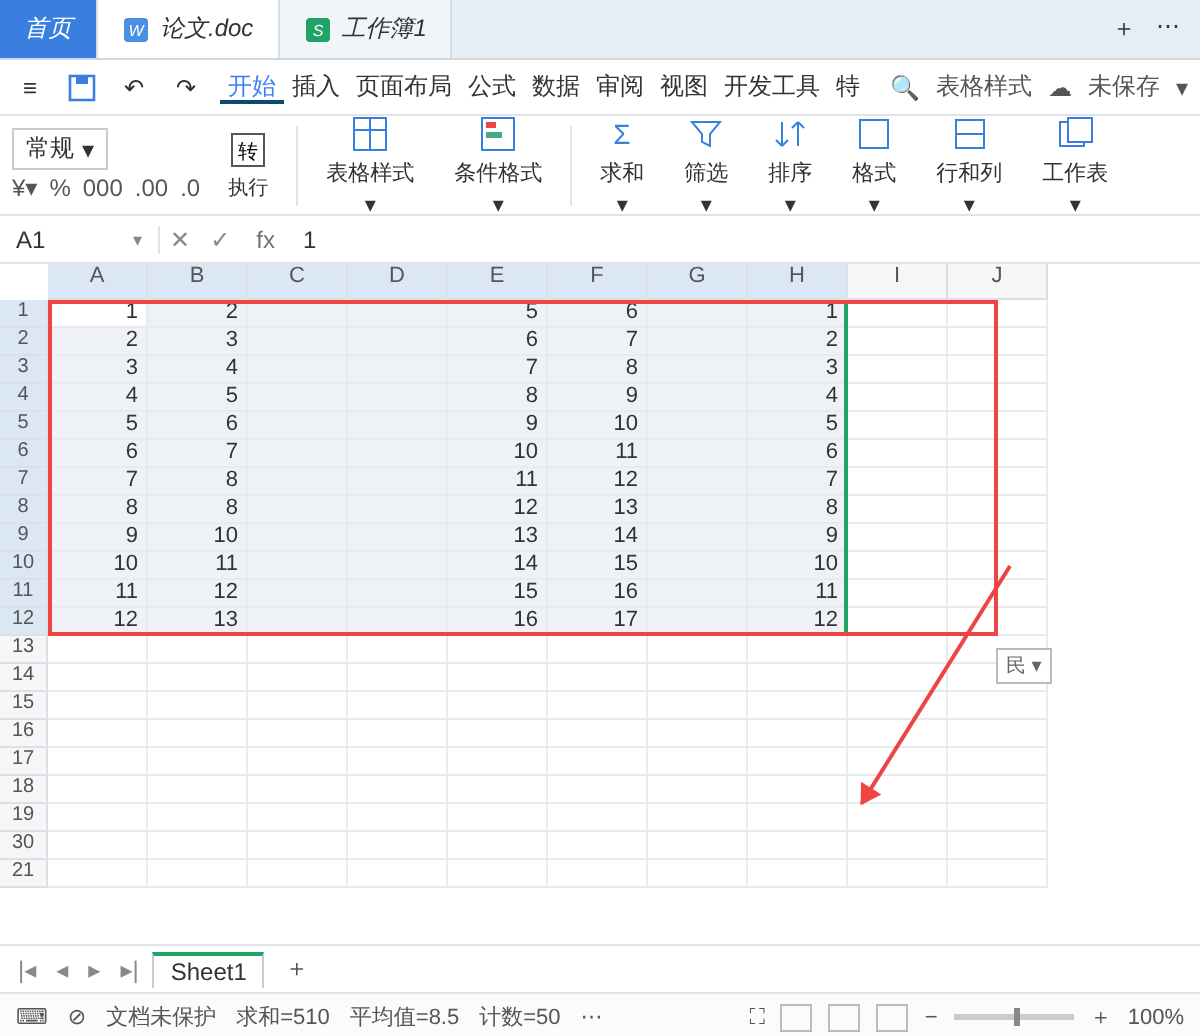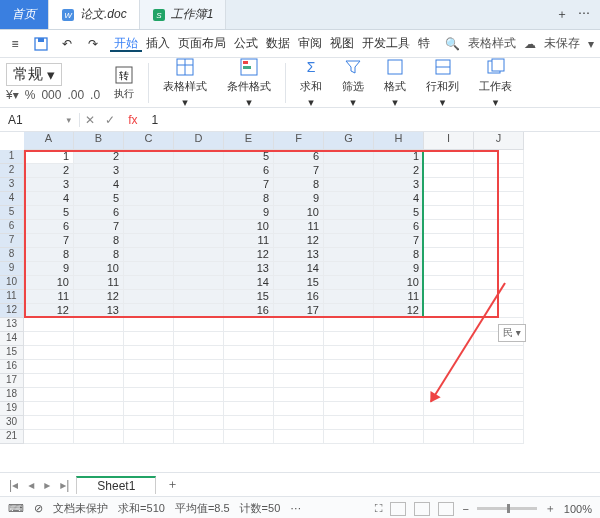--- a/index.html
+++ b/index.html
@@ -20,27 +20,27 @@
 .ribbon-menu .icon-btn { width: 18px; height: 18px; display:inline-flex; align-items:center; justify-content:center; cursor:pointer; }
 .ribbon-right { margin-left: auto; display:flex; gap:8px; align-items:center; color:#555;}
 
 
 .toolbar { display: flex; height: 50px; align-items: center; border-bottom: 1px solid #e0e4e9; padding: 0 6px; gap: 8px; overflow:hidden;}
 .tgroup { display: flex; flex-direction: column; align-items: center; gap: 2px; padding: 0 6px; font-size: 11px; cursor:pointer;}
 .tgroup .ticon { width: 20px; height: 20px; }
 .sep { width:1px; height:40px; background:#e0e4e9; }
 .numfmt { display:flex; flex-direction:column; gap:2px; align-items:flex-start; }
 .numfmt .topline { display:flex; gap:4px; align-items:center; }
-.fmtselect { border:1px solid #ccc; padding:1px 6px; font-size:15px; background:#fff; display:flex; align-items:center; gap:4px;}
+.fmtselect { border:1px solid #ccc; padding:1px 6px; font-size:12px; background:#fff; display:flex; align-items:center; gap:4px;}
 .fmtbtns { display:flex; gap:6px; color:#555; }
 
 
 .fxbar { display:flex; height:24px; border-bottom:1px solid #e0e4e9; align-items:center; }
 .namebox { width:80px; border-right:1px solid #e0e4e9; padding:0 8px; display:flex; align-items:center; justify-content:space-between;}
-.fxicon { padding: 0 8px; color:#ef4444; }
+.fxicon { padding: 0 8px; color:#737373; }
 .fxinput { padding: 0 6px; flex:1; }
 
 
 .grid-wrap { position: relative; height: 340px; overflow: hidden;}
 .colhdr { display:flex; margin-left:24px; }
 .colhdr div { width:50px; height:18px; background:#f4f6f8; border-right:1px solid #dcdfe3; border-bottom:1px solid #dcdfe3; text-align:center; font-size:11px; color:#555;}
 .rows { }
 .row { display:flex; height:14px; }
 .row .rhnum { width:24px; background:#f4f6f8; border-right:1px solid #dcdfe3; border-bottom:1px solid #dcdfe3; text-align:center; font-size:10px; color:#555;}
 .row .cell { width:50px; border-right:1px solid #e8ebee; border-bottom:1px solid #e8ebee; text-align:right; padding-right:4px; font-size:11px; background:#fff;}
@@ -50,21 +50,21 @@
 .selborder { position:absolute; border:2px solid #21a366; pointer-events:none;}
 .redbox { position:absolute; border:2px solid #e44; pointer-events:none; }
 .arrow { position:absolute; width:120px; height:2px; background:#e44; transform-origin:left center; }
 .arrow:after { content:""; position:absolute; right:-1px; top:-5px; border-left:10px solid #e44; border-top:6px solid transparent; border-bottom:6px solid transparent;}
 
 .smarttag { position:absolute; background:#fff; border:1px solid #bbb; padding:1px 4px; font-size:10px; color:#666; cursor:pointer;}
 
 
 .sheettabs { display:flex; height:24px; border-top:1px solid #e0e4e9; align-items:center; padding:0 6px; gap:4px;}
 .sheettabs .nav { color:#888; padding:0 3px; cursor:pointer;}
-.sheettab { border:1px solid #ccc; border-bottom:none; padding:1px 20px; background:#fff; border-top:2px solid #21a366; cursor:pointer;}
+.sheettab { border:1px solid #ccc; border-bottom:none; padding:1px 8px; background:#fff; border-top:2px solid #21a366; cursor:pointer;}
 .addsheet { padding:0 6px; cursor:pointer; color:#555;}
 
 
 .status { display:flex; height:24px; border-top:1px solid #e0e4e9; align-items:center; padding:0 8px; gap:10px; font-size:11px; color:#555; background:#fafbfc;}
 .status .right { margin-left:auto; display:flex; gap:8px; align-items:center;}
 .viewbtn { width:16px; height:14px; border:1px solid #bbb; cursor:pointer;}
 .zoomslider { width:60px; height:3px; background:#ccc; position:relative;}
 .zoomslider:before { content:""; position:absolute; left:50%; top:-3px; width:3px; height:9px; background:#888;}
 
 svg { display:block; }
@@ -168,20 +168,27 @@
         <text x="10" y="15" font-size="14" text-anchor="middle" fill="#3a7fe0">Σ</text>
       </svg>
     <span>求和</span>
       <span>▾</span>
   </div>
   <div class="tgroup">
     <svg class="ticon" viewBox="0 0 20 20">
         <path d="M3 4h14l-5 6v6l-4-2v-4z" fill="none" stroke="#3a7fe0"></path>
       </svg>
     <span>筛选</span>
+      <span>▾</span>
+  </div>
+  <div class="tgroup">
+    <svg class="ticon" viewBox="0 0 20 20">
+        <path d="M6 4v12m0 0l-3-3m3 3l3-3M14 16V4m0 0l-3 3m3-3l3 3" stroke="#3a7fe0" fill="none"></path>
+      </svg>
+    <span>排序</span>
       <span>▾</span>
   </div>
   <div class="tgroup">
     <svg class="ticon" viewBox="0 0 20 20">
         <rect x="3" y="3" width="14" height="14" fill="none" stroke="#3a7fe0"></rect>
       </svg>
     <span>格式</span>
       <span>▾</span>
   </div>
   <div class="tgroup">

